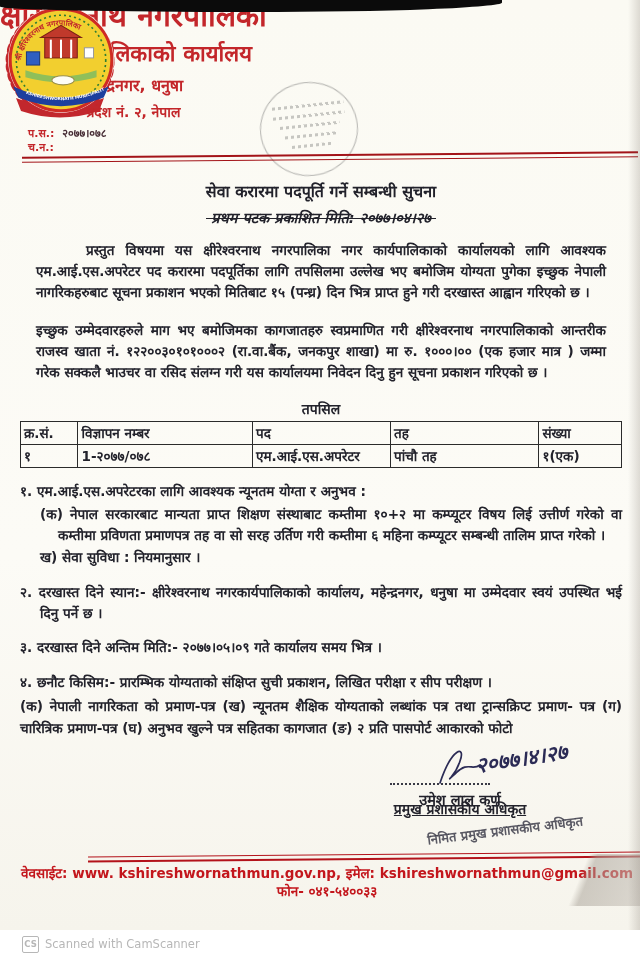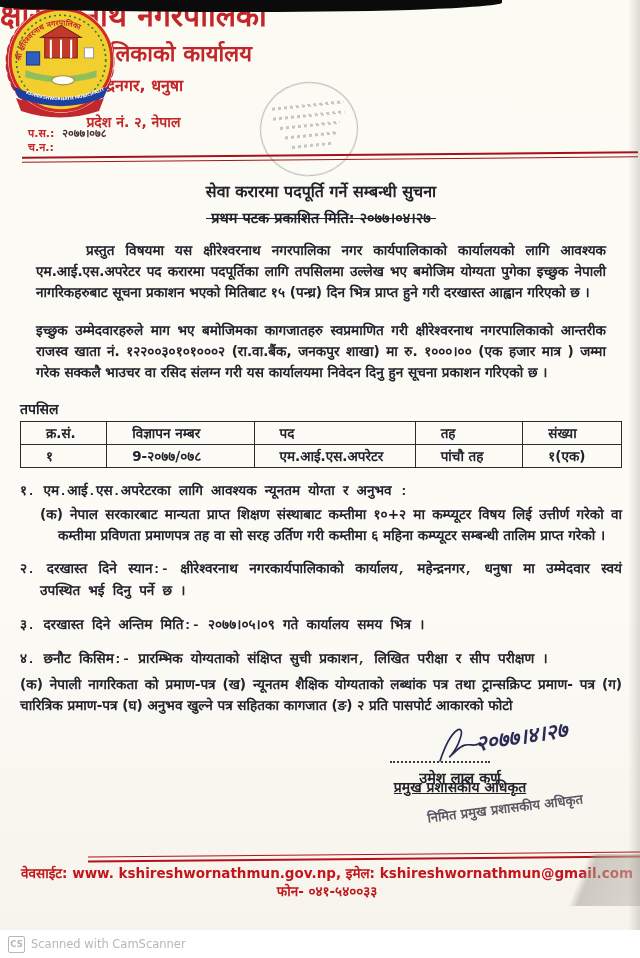--- a/index.html
+++ b/index.html
@@ -14,66 +14,66 @@
     background:linear-gradient(112deg,transparent 45%,rgba(165,158,148,.5) 52%,rgba(205,200,192,.65));}
 
   
   .hdr{position:absolute;top:0;left:0;right:0;height:168px;}
   .emblem{position:absolute;left:30;top:10;width:120px;height:128px;}
   .mun-logo{position:absolute;right:10;top:4;width:122px;height:124px;}
   .hdr-text{position:absolute;left:148;right:128;top:18;text-align:center;color:#c3262a;}
   .t-mun{font-size:30px;font-weight:bold;line-height:1.05;}
   .t-off{font-size:22px;font-weight:bold;margin-top:5px;}
   .t-ad1{font-size:16px;font-weight:bold;margin-top:7px;}
-  .t-ad2{font-size:14px;font-weight:bold;margin-top:16px;}
+  .t-ad2{font-size:14px;font-weight:bold;margin-top:6px;}
   .seal{position:absolute;left:250px;top:78px;width:118px;height:102px;opacity:.42;transform:rotate(-6deg);}
   .seal .ring{position:absolute;inset:4px 10px;border:1.5px solid #565656;border-radius:50%;filter:blur(.4px);}
   .seal i{position:absolute;left:24px;right:22px;height:3px;
     background-image:repeating-linear-gradient(90deg,rgba(60,60,60,.65) 0 3px,transparent 3px 6px);}
   .refs{position:absolute;left:28px;top:127px;font-size:11px;font-weight:bold;line-height:1.3;}
   .refs .lbl{color:#c3262a;}
   .refs .val{color:#472d35;margin-left:4px;}
   .redline{position:absolute;left:22px;right:2px;top:154px;height:3px;
     border-top:2.5px solid #a31318;border-bottom:1.5px solid #a31318;transform:rotate(-.5deg);}
 
   
   .doc{position:absolute;left:20px;right:18px;top:180px;color:#22222b;font-weight:bold;}
   .n-title{text-align:center;font-size:16px;}
   .n-title span{border-bottom:1.5px solid #22222b;padding-bottom:17px;}
-  .n-pub{text-align:center;font-size:14.5px;margin-top:5px;}
+  .n-pub{text-align:center;font-size:14.5px;margin-top:5px;font-style:italic;}
   .para{font-size:13.6px;line-height:1.56;text-align:justify;margin:16px;}
   .p1{margin-top:13px;text-indent:50px;}
-  .tapasil{font-size:14px;margin-top:3px;}
+  .tapasil{text-align:center;font-size:14px;margin-top:3px;}
   table.tpl{width:100%;border-collapse:collapse;margin-top:3px;}
   table.tpl th,table.tpl td{border:1.4px solid #2b2b2b;font-size:13.5px;font-weight:bold;
-    text-align:left;padding:1px 25px;height:20px;}
+    text-align:left;padding:1px 3px;height:20px;}
   .w1{width:48px}.w2{width:160px}.w3{width:125px}.w4{width:135px}.w5{width:72px}
 
   .lst{margin-top:10px;font-size:13.6px;line-height:1.57;}
-  .li{padding-left:20px;text-indent:-20px;text-align:justify;margin-top:13px;font-family:Liberation Mono, monospace;}
+  .li{padding-left:20px;text-indent:-20px;text-align:justify;margin-top:13px;}
   .sub{padding-left:38px;text-indent:-18px;text-align:justify;margin-top:1px;}
   .docs-para{margin-top:3px;text-align:justify;font-size:13.6px;line-height:1.6;}
 
   
   .sig{position:relative;margin-top:2px;margin-left:330px;width:280px;height:108px;}
   .sig svg{position:absolute;right:8px;top:0;}
   .sig .dots{position:absolute;left:40px;top:42px;width:100px;border-bottom:2.5px dotted #3a3a46;}
   .sig-name{position:absolute;left:0;top:48px;width:220px;text-align:center;font-size:14.5px;}
   .sig-post{position:absolute;left:-20px;top:58px;width:260px;text-align:center;font-size:14px;text-decoration:underline;}
   .sig-stamp{position:absolute;left:30px;top:80px;width:250px;text-align:center;font-size:13px;
     color:rgba(45,45,60,.78);transform:rotate(-7deg);font-weight:bold;}
 
   
   .ftr{position:absolute;left:0;right:0;bottom:28px;height:52px;}
   .ftr-line{position:absolute;left:88px;right:0;top:4px;height:3px;
     border-top:1.5px solid #b3121a;border-bottom:2.5px solid #b3121a;transform:rotate(-.5deg);}
   .ftr-text{position:absolute;left:20px;right:6px;top:14px;text-align:center;color:#c3161c;
     font-size:13.5px;font-weight:bold;}
   .cam{position:absolute;left:0;right:0;bottom:0;height:28px;background:#fff;
-    display:flex;align-items:center;gap:6px;padding-left:8px;color:#b7b7b7;font-size:11.5px;}
+    display:flex;align-items:center;gap:6px;padding-left:22px;color:#b7b7b7;font-size:11.5px;}
   .cs-badge{display:inline-flex;align-items:center;justify-content:center;width:15px;height:15px;
     border:1.5px solid #b7b7b7;border-radius:2px;font-size:8.5px;font-weight:bold;color:#b7b7b7;}
 </style>
 </head>
 <body>
 
 <div class="stage">
   <div class="paper">
 
     <div class="hdr">
@@ -153,31 +153,32 @@
         <tbody>
             <tr>
           <th class="w1">क्र.सं.</th>
           <th class="w2">विज्ञापन नम्बर</th>
           <th class="w3">पद</th>
           <th class="w4">तह</th>
           <th class="w5">संख्या</th>
         </tr>
         <tr>
           <td>१</td>
-          <td>9-२०७७/०७८</td>
+          <td>1-२०७७/०७८</td>
           <td>एम.आई.एस.अपरेटर</td>
           <td>पांचौ तह</td>
           <td>१(एक)</td>
         </tr>
       </tbody>
         </table>
 
       <div class="lst">
         <div class="li">१. एम.आई.एस.अपरेटरका लागि आवश्यक न्यूनतम योग्ता र अनुभव :</div>
         <div class="sub">(क) नेपाल सरकारबाट मान्यता प्राप्त शिक्षण संस्थाबाट कम्तीमा १०+२ मा कम्प्यूटर विषय लिई उत्तीर्ण गरेको वा कम्तीमा प्रविणता प्रमाणपत्र तह वा सो सरह उर्तिण गरी कम्तीमा ६ महिना कम्प्यूटर सम्बन्धी तालिम प्राप्त गरेको ।</div>
+        <div class="sub">ख) सेवा सुविधा : नियमानुसार ।</div>
         <div class="li">२. दरखास्त दिने स्यान:- क्षीरेश्वरनाथ नगरकार्यपालिकाको कार्यालय, महेन्द्रनगर, धनुषा मा उम्मेदवार स्वयं उपस्थित भई दिनु पर्ने छ ।</div>
         <div class="li">३. दरखास्त दिने अन्तिम मिति:- २०७७।०५।०९ गते कार्यालय समय भित्र ।</div>
         <div class="li">४. छनौट किसिम:- प्रारम्भिक योग्यताको संक्षिप्त सुची प्रकाशन, लिखित परीक्षा र सीप परीक्षण ।</div>
         <div class="docs-para">(क) नेपाली नागरिकता  को प्रमाण-पत्र (ख) न्यूनतम शैक्षिक योग्यताको लब्धांक पत्र तथा ट्रान्सक्रिप्ट प्रमाण- पत्र (ग) चारित्रिक प्रमाण-पत्र (घ) अनुभव खुल्ने पत्र सहितका कागजात (ङ) २ प्रति पासपोर्ट आकारको फोटो</div>
       </div>
 
       <div class="sig">
         <svg width="200" height="50" viewBox="0 0 200 50">
           <path d="M18 42 C 30 6, 44 4, 38 20 C 33 36, 20 44, 34 32 C 46 20, 50 30, 58 24" stroke="#2b2b55" fill="none" stroke-width="1.7" stroke-linecap="round"></path>
           <text x="55" y="32" transform="rotate(-9 55 32)" font-size="21" fill="#2b2b55" font-style="italic">२०७७।४।२७</text>

